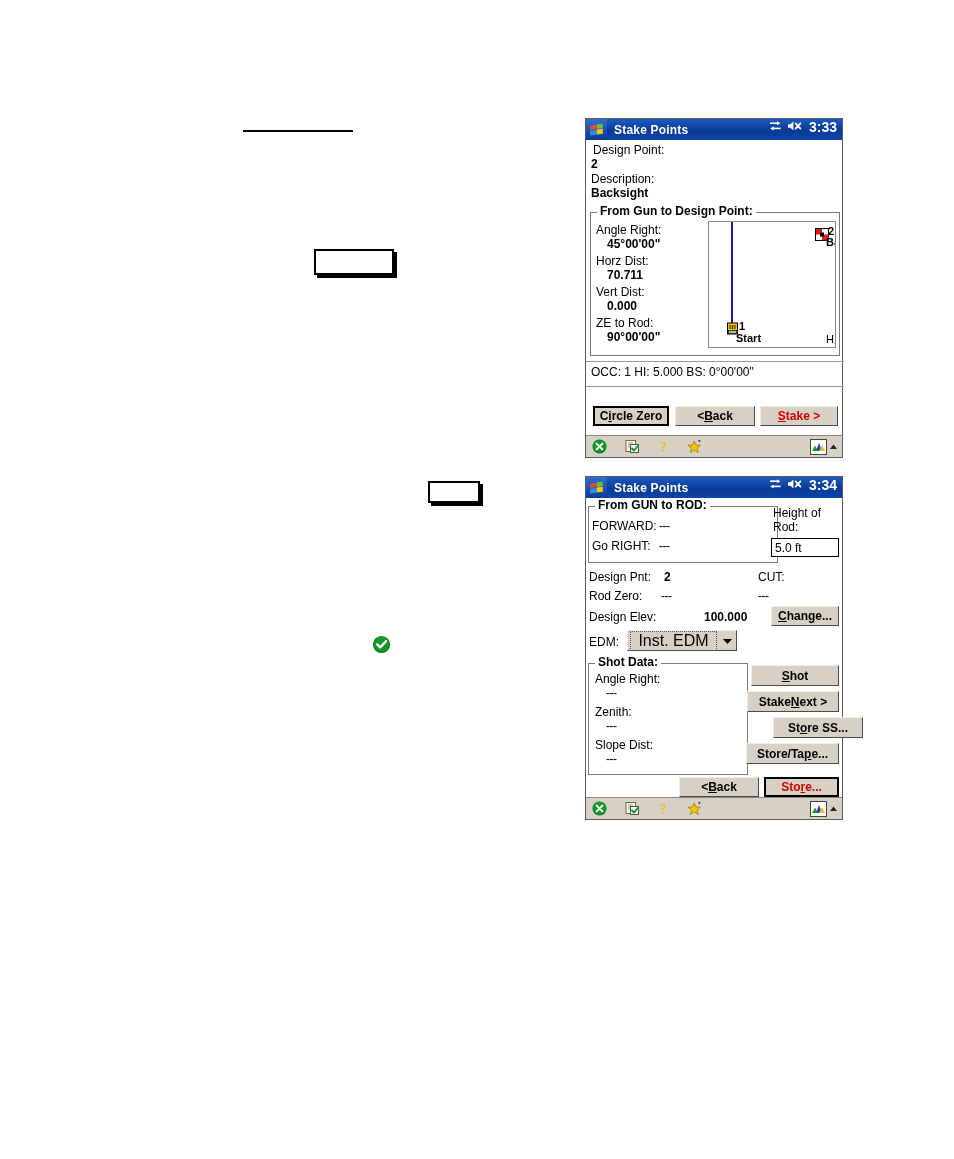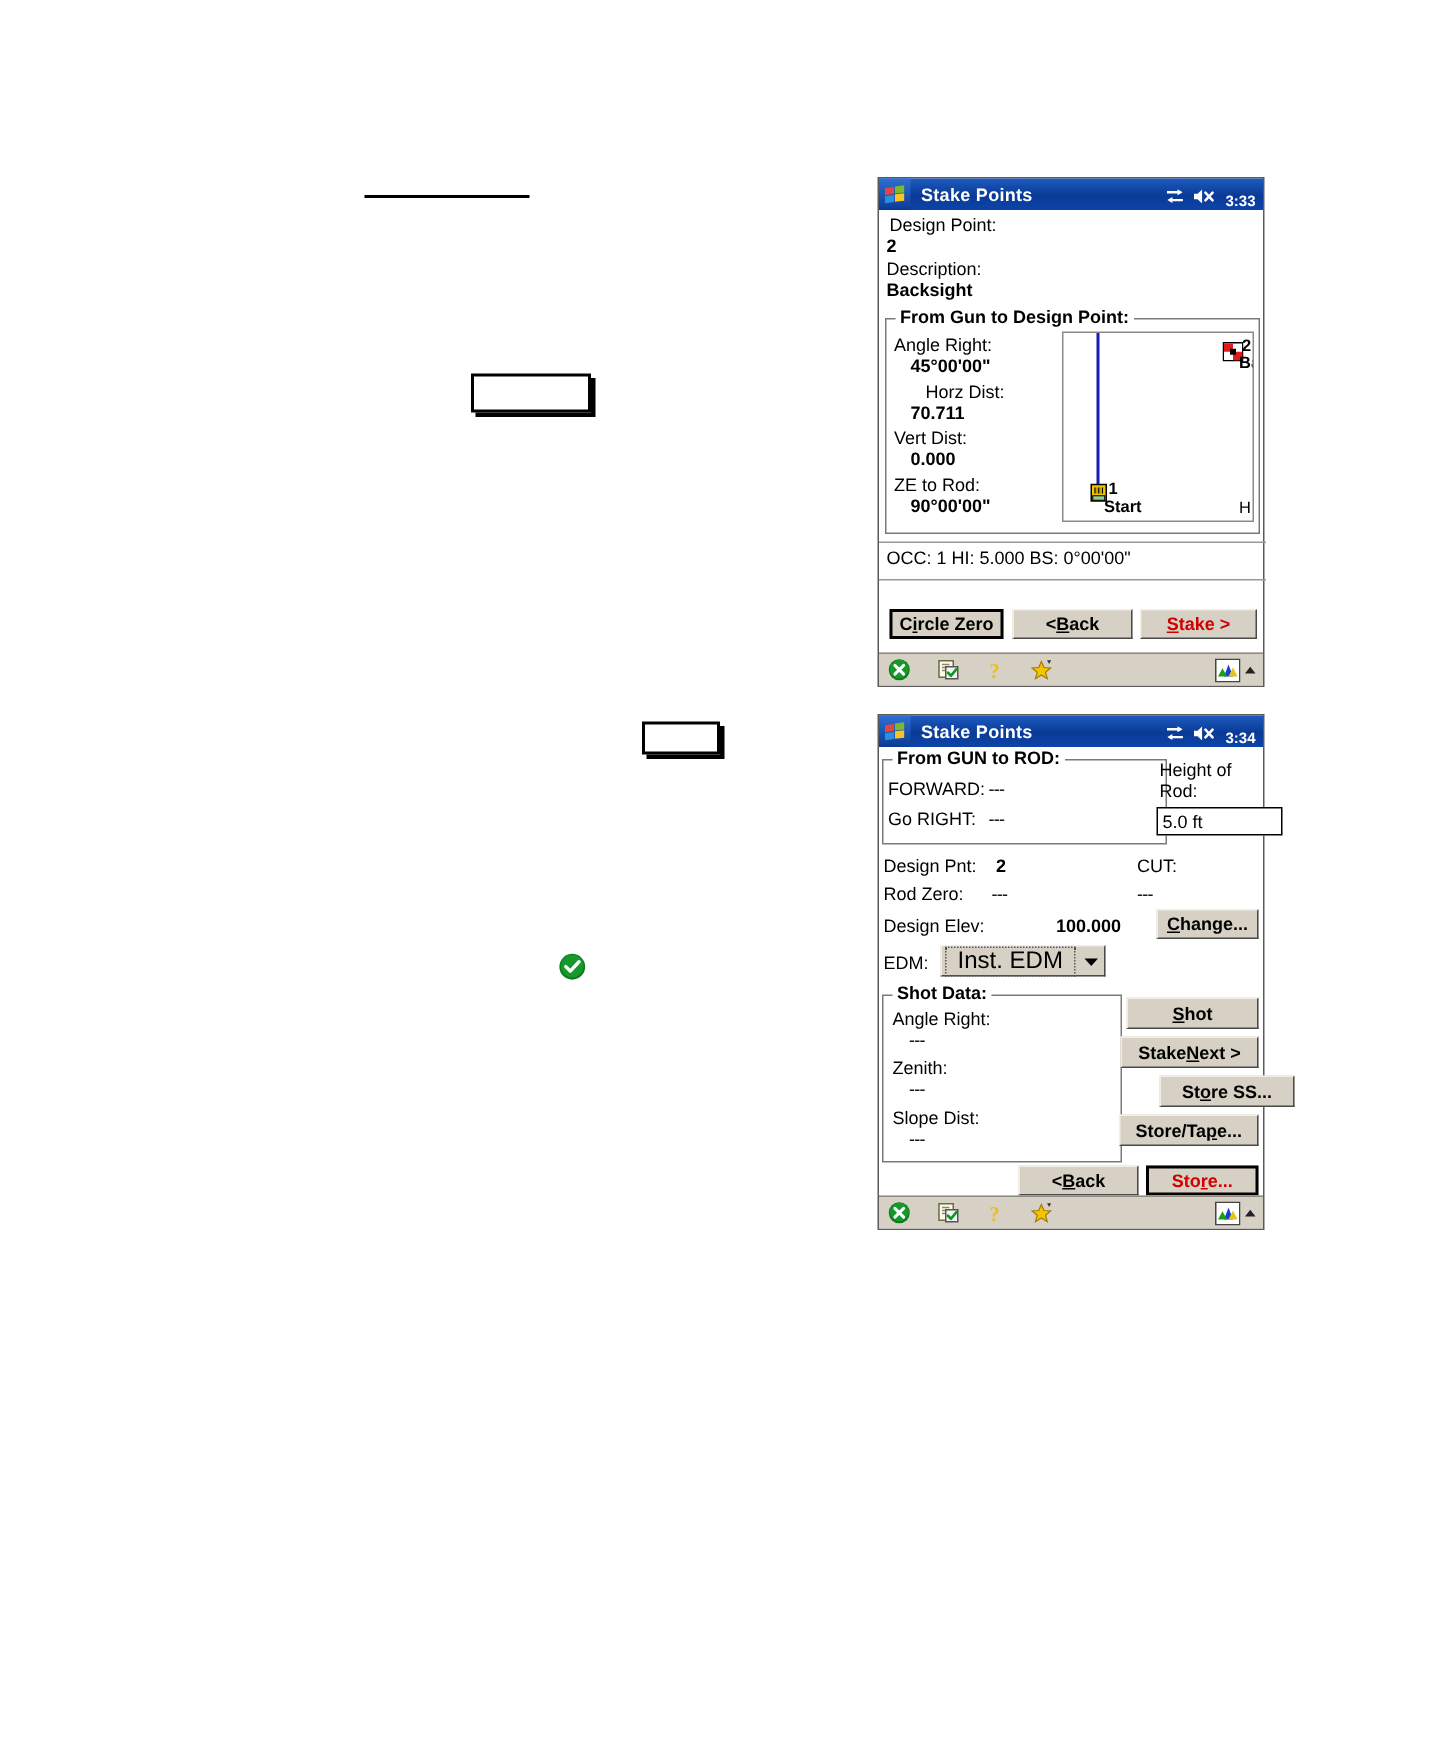--- a/index.html
+++ b/index.html
@@ -70,22 +70,22 @@
   .win-logo {
     width: 21px; height: 21px;
     display: flex; align-items: center; justify-content: center;
     background: linear-gradient(to bottom, #2f6fd0, #0a3a96);
     flex: none;
   }
   .titlebar-title { margin-left: 7px; letter-spacing: .2px; }
   .titlebar-right {
     position: absolute;
     right: 5px; top: 0; bottom: 0;
-    display: flex; align-items: flex-end; gap: 4px;
-    font-size: 10px; font-weight: bold;
+    display: flex; align-items: flex-start; gap: 4px;
+    font-size: 14px; font-weight: bold;
   }
   .tb-time { margin-left: 1px; }
 
   
   .client {
     position: relative;
     background: #ffffff;
     padding: 0;
   }
   .lbl { color: #000; font-size: 12px; line-height: 14px; }
@@ -264,21 +264,21 @@
     <div class="val" style="position:absolute;left:5px;top:17px;">2</div>
     <div class="lbl" style="position:absolute;left:5px;top:32px;">Description:</div>
     <div class="val" style="position:absolute;left:5px;top:46px;">Backsight</div>
 
     <div class="groupbox" style="left:4px;top:72px;width:250px;height:144px;">
       <div class="group-title">From Gun to Design Point:</div>
 
       <div class="lbl" style="position:absolute;left:5px;top:10px;">Angle Right:</div>
       <div class="val" style="position:absolute;left:16px;top:24px;">45°00'00"</div>
 
-      <div class="lbl" style="position:absolute;left:5px;top:41px;margin-left:21px;">Horz Dist:</div>
+      <div class="lbl" style="position:absolute;left:5px;top:41px;">Horz Dist:</div>
       <div class="val" style="position:absolute;left:16px;top:55px;">70.711</div>
 
       <div class="lbl" style="position:absolute;left:5px;top:72px;">Vert Dist:</div>
       <div class="val" style="position:absolute;left:16px;top:86px;">0.000</div>
 
       <div class="lbl" style="position:absolute;left:5px;top:103px;">ZE to Rod:</div>
       <div class="val" style="position:absolute;left:16px;top:117px;">90°00'00"</div>
 
       <div class="mappanel" style="left:117px;top:8px;width:128px;height:127px;">
         <div class="map-line" style="left:22px;top:0px;width:2px;height:106px;"></div>
@@ -412,21 +412,21 @@
     <div class="groupbox" style="left:2px;top:8px;width:190px;height:57px;">
       <div class="group-title">From GUN to ROD:</div>
       <div class="lbl" style="position:absolute;left:3px;top:12px;text-align:right;">FORWARD:</div>
       <div class="lbl dash" style="position:absolute;left:70px;top:12px;">---</div>
       <div class="lbl" style="position:absolute;left:3px;top:32px;">Go RIGHT:</div>
       <div class="lbl dash" style="position:absolute;left:70px;top:32px;">---</div>
     </div>
 
     <div class="lbl" style="position:absolute;left:187px;top:8px;">Height of</div>
     <div class="lbl" style="position:absolute;left:187px;top:22px;">Rod:</div>
-    <div class="tinput" style="left:185px;top:40px;width:84px;height:19px;">5.0 ft</div>
+    <div class="tinput" style="left:185px;top:40px;width:68px;height:19px;">5.0 ft</div>
 
     <div class="lbl" style="position:absolute;left:3px;top:72px;">Design Pnt:</div>
     <div class="val" style="position:absolute;left:78px;top:72px;">2</div>
     <div class="lbl" style="position:absolute;left:172px;top:72px;">CUT:</div>
 
     <div class="lbl" style="position:absolute;left:3px;top:91px;">Rod Zero:</div>
     <div class="lbl dash" style="position:absolute;left:75px;top:91px;">---</div>
     <div class="lbl dash" style="position:absolute;left:172px;top:91px;">---</div>
 
     <div class="lbl" style="position:absolute;left:3px;top:112px;">Design Elev:</div>

